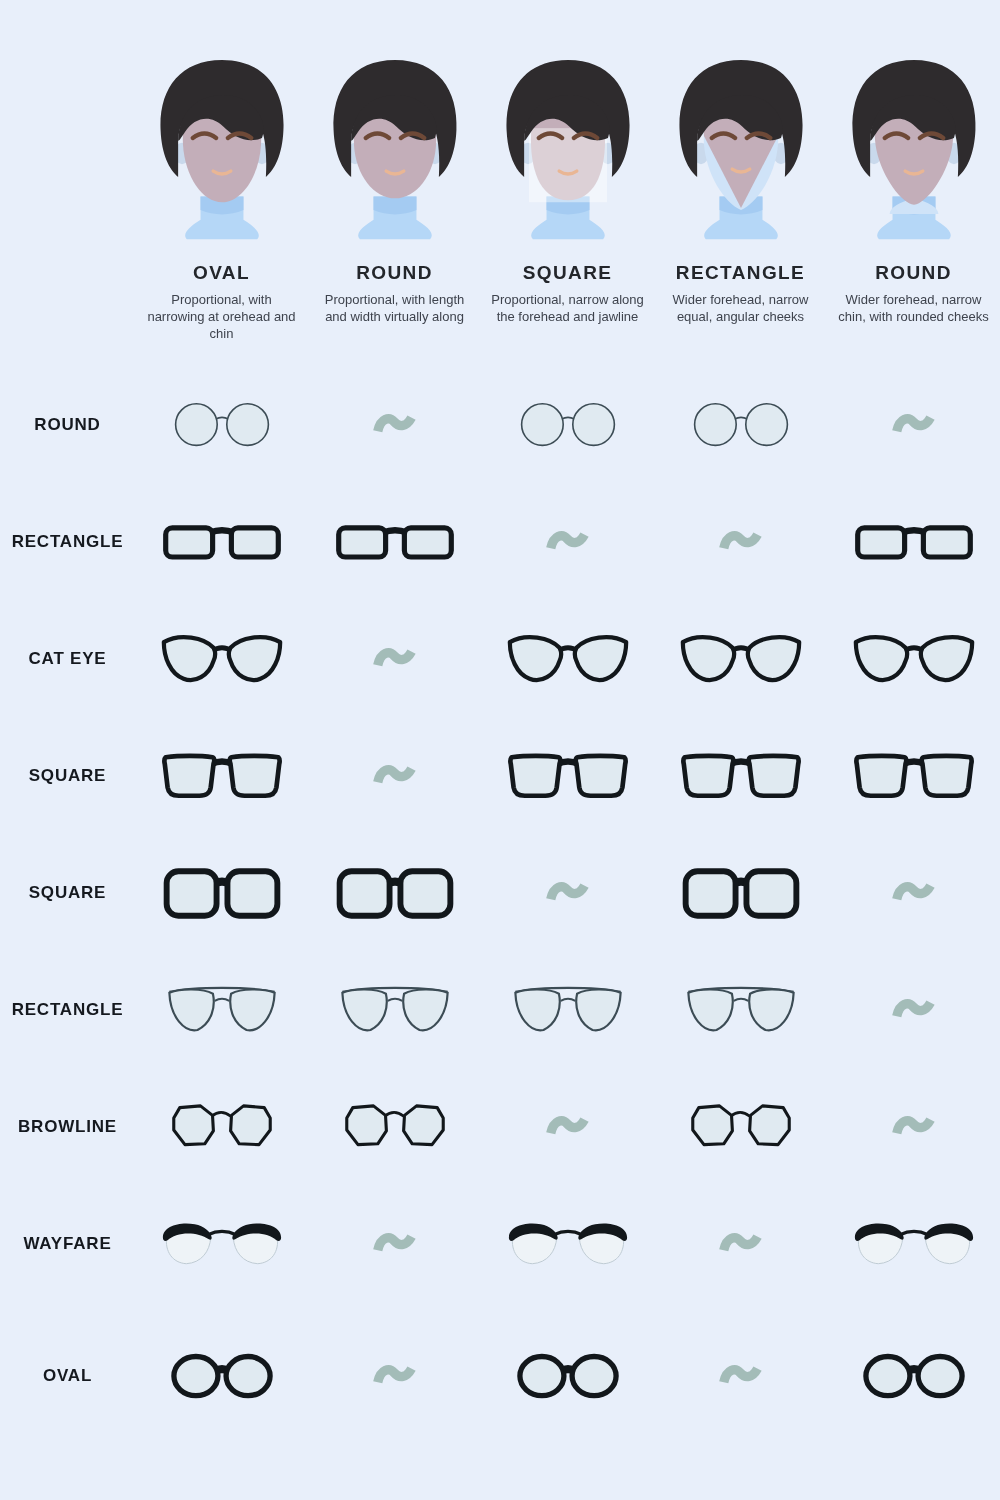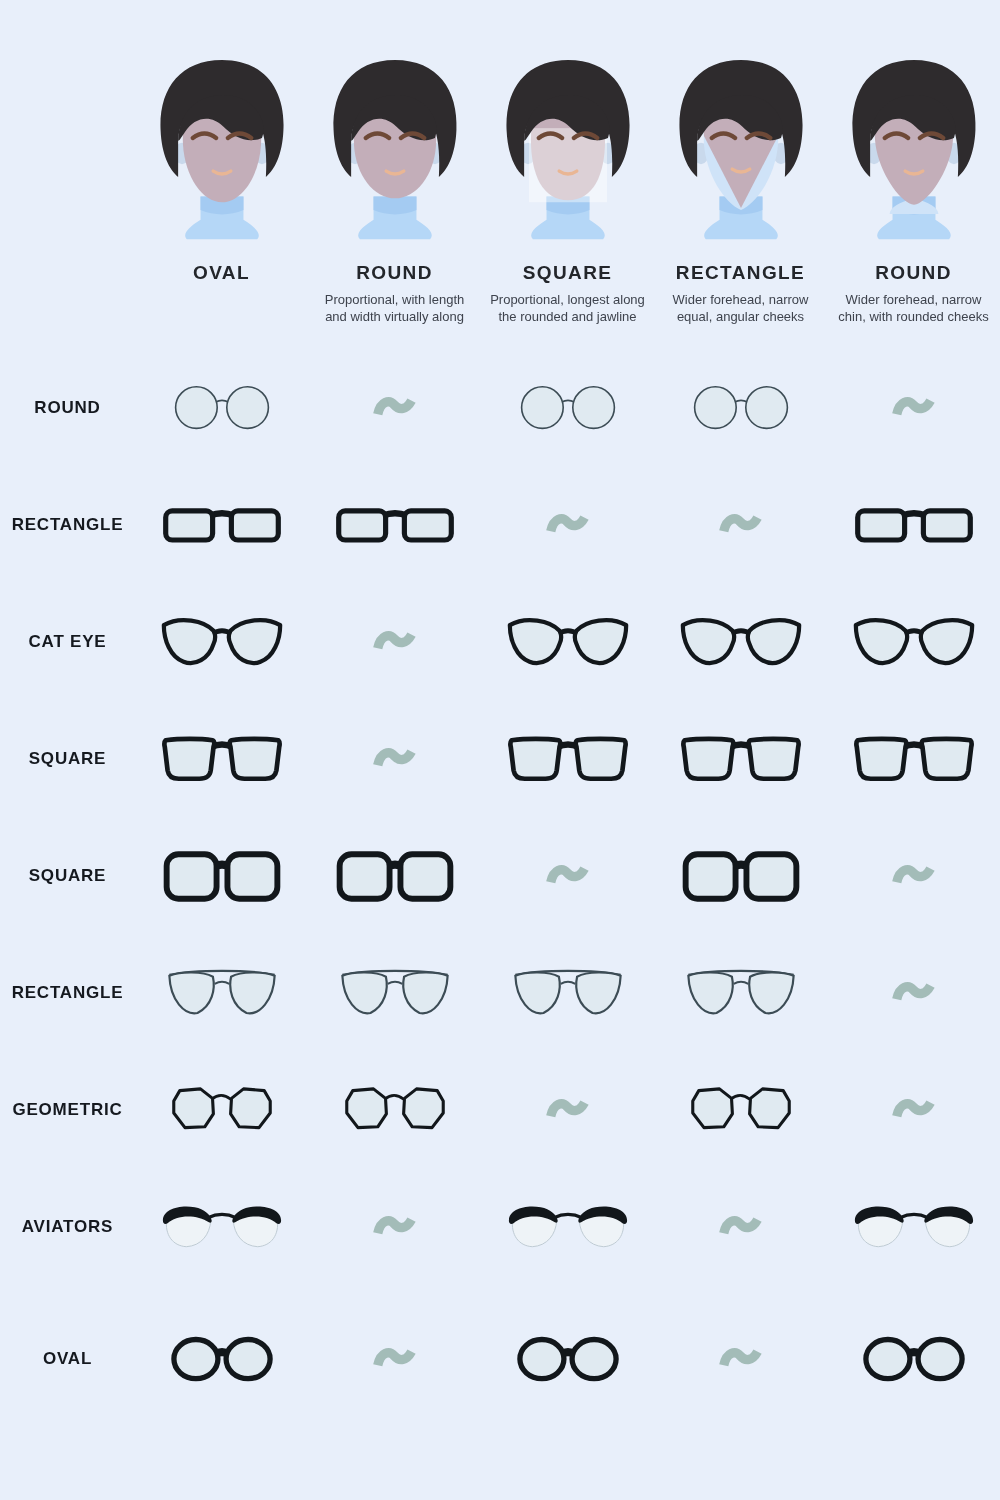--- a/index.html
+++ b/index.html
@@ -53,20 +53,21 @@
             <ellipse cx="126" cy="100" rx="8" ry="11" fill="#c9d9ec"></ellipse>
   <path d="M85,32 C113,32 127,57 125,91 C123,124 105,150 85,150 C65,150 47,124 45,91 C43,57 57,32 85,32 Z" fill="#c3aeb9"></path>
   <path d="M85,4 C129,4 150,35 148,76 C147,101 139,117 130,124 C131,104 130,88 126,76 C123,60 112,48 97,44 L62,50 C48,57 41,70 40,86 L40,124 C31,117 23,101 22,76 C20,35 41,4 85,4 Z" fill="#2e2b2d"></path>
   <path d="M40,86 C41,62 54,45 76,41 C100,37 119,47 126,66 C128,72 128,79 126,84 C112,90 98,84 86,72 C74,60 57,62 47,78 C43,84 40,89 40,86 Z" fill="#2e2b2d"></path>
   <path d="M55,84 Q67,75 79,84" stroke="#6e4937" stroke-width="4.5" fill="none" stroke-linecap="round"></path>
   <path d="M91,84 Q103,75 115,84" stroke="#6e4937" stroke-width="4.5" fill="none" stroke-linecap="round"></path>
   <path d="M76,118 Q85,124 94,118" stroke="#e9b694" stroke-width="3.5" fill="none" stroke-linecap="round"></path>
 </svg>
         </div>
   <div class="face-name">OVAL</div>
+  <div class="face-desc">Proportional, with narrowing at orehead and chin</div>
 </div>
       <div class="face-col">
   <div class="face-art">
           <svg viewBox="0 0 170 200" width="166" height="195">
   <path d="M63,144 L107,144 L107,168 C120,176 126,183 121,188 L49,188 C44,183 50,176 63,168 Z" fill="#b5d7f7"></path>
   <path d="M63,144 L107,144 L107,158 C93,164 77,164 63,158 Z" fill="#a4cbf2"></path>
   <ellipse cx="44" cy="100" rx="8" ry="11" fill="#c9d9ec"></ellipse>
             <ellipse cx="126" cy="100" rx="8" ry="11" fill="#c9d9ec"></ellipse>
   <path d="M85,36 C115,36 129,61 127,92 C125,122 107,146 85,146 C63,146 45,122 43,92 C41,61 55,36 85,36 Z" fill="#c3aeb9"></path>
   <path d="M85,4 C129,4 150,35 148,76 C147,101 139,117 130,124 C131,104 130,88 126,76 C123,60 112,48 97,44 L62,50 C48,57 41,70 40,86 L40,124 C31,117 23,101 22,76 C20,35 41,4 85,4 Z" fill="#2e2b2d"></path>
@@ -89,21 +90,21 @@
   <path d="M85,34 C111,34 123,52 123,86 C123,122 111,148 85,148 C59,148 47,122 47,86 C47,52 59,34 85,34 Z" fill="#c3aeb9"></path>
   <rect x="45" y="74" width="80" height="76" fill="#ffffff" opacity="0.42"></rect>
   <path d="M85,4 C129,4 150,35 148,76 C147,101 139,117 130,124 C131,104 130,88 126,76 C123,60 112,48 97,44 L62,50 C48,57 41,70 40,86 L40,124 C31,117 23,101 22,76 C20,35 41,4 85,4 Z" fill="#2e2b2d"></path>
   <path d="M40,86 C41,62 54,45 76,41 C100,37 119,47 126,66 C128,72 128,79 126,84 C112,90 98,84 86,72 C74,60 57,62 47,78 C43,84 40,89 40,86 Z" fill="#2e2b2d"></path>
   <path d="M55,84 Q67,75 79,84" stroke="#6e4937" stroke-width="4.5" fill="none" stroke-linecap="round"></path>
   <path d="M91,84 Q103,75 115,84" stroke="#6e4937" stroke-width="4.5" fill="none" stroke-linecap="round"></path>
   <path d="M76,118 Q85,124 94,118" stroke="#e9b694" stroke-width="3.5" fill="none" stroke-linecap="round"></path>
 </svg>
         </div>
   <div class="face-name">SQUARE</div>
-  <div class="face-desc">Proportional, longest along the rounded and jawline</div>
+  <div class="face-desc">Proportional, narrow along the forehead and jawline</div>
 </div>
       <div class="face-col">
   <div class="face-art">
           <svg viewBox="0 0 170 200" width="166" height="195">
   <path d="M63,144 L107,144 L107,168 C120,176 126,183 121,188 L49,188 C44,183 50,176 63,168 Z" fill="#b5d7f7"></path>
   <path d="M63,144 L107,144 L107,158 C93,164 77,164 63,158 Z" fill="#a4cbf2"></path>
   <ellipse cx="44" cy="100" rx="8" ry="11" fill="#c9d9ec"></ellipse>
             <ellipse cx="126" cy="100" rx="8" ry="11" fill="#c9d9ec"></ellipse>
   <path d="M85,38 C112,38 125,60 123,90 C121,120 103,150 85,158 C67,150 49,120 47,90 C45,60 58,38 85,38 Z" fill="#cfe3f8"></path>
   <path d="M85,32 C112,32 125,54 123,82 L85,156 L47,82 C45,54 58,32 85,32 Z" fill="#c3aeb9"></path>
@@ -346,21 +347,21 @@
   <path d="M123,13 C110,8 86,8 75,14 C72,28 76,46 92,54 C106,57 122,40 123,13 Z" fill="#e0eaf1" stroke="#3c4c55" stroke-width="2.4"></path>
 </svg>
         </div>
         <div class="cell">
           <svg viewBox="0 0 64 44" width="46">
   <path d="M8,31 C12,13 24,10 31,18 C38,26 48,25 55,12" fill="none" stroke="#a3bcb8" stroke-width="13"></path>
 </svg>
         </div>
       </div>
       <div class="style-row">
-  <div class="row-label">GEOMETRIC</div>
+  <div class="row-label">BROWLINE</div>
 <div class="cell">
           <svg viewBox="0 0 130 64" width="112">
   <path d="M53,20 Q64,11 75,20" fill="none" stroke="#12171b" stroke-width="3"></path>
   <path d="M16,10 L40,8 L54,19 L55,37 L45,52 L22,53 L9,36 L9,22 Z" fill="#e0eaf1" stroke="#12171b" stroke-width="3.6" stroke-linejoin="round"></path>
   <path d="M114,10 L90,8 L76,19 L75,37 L85,52 L108,53 L121,36 L121,22 Z" fill="#e0eaf1" stroke="#12171b" stroke-width="3.6" stroke-linejoin="round"></path>
 </svg>
         </div>
         <div class="cell">
           <svg viewBox="0 0 130 64" width="112">
   <path d="M53,20 Q64,11 75,20" fill="none" stroke="#12171b" stroke-width="3"></path>
@@ -380,21 +381,21 @@
   <path d="M114,10 L90,8 L76,19 L75,37 L85,52 L108,53 L121,36 L121,22 Z" fill="#e0eaf1" stroke="#12171b" stroke-width="3.6" stroke-linejoin="round"></path>
 </svg>
         </div>
         <div class="cell">
           <svg viewBox="0 0 64 44" width="46">
   <path d="M8,31 C12,13 24,10 31,18 C38,26 48,25 55,12" fill="none" stroke="#a3bcb8" stroke-width="13"></path>
 </svg>
         </div>
       </div>
       <div class="style-row">
-  <div class="row-label">AVIATORS</div>
+  <div class="row-label">WAYFARE</div>
 <div class="cell">
           <svg viewBox="0 0 130 64" width="122">
   <path d="M50,22 Q65,15 80,22" fill="none" stroke="#12171b" stroke-width="3.5"></path>
   <path d="M6,24 C4,40 12,52 27,53 C43,52 52,40 53,25 C37,17 16,18 6,24 Z" fill="#eef3f7" stroke="#bcc9d1" stroke-width="1"></path>
   <path d="M124,24 C126,40 118,52 103,53 C87,52 78,40 77,25 C93,17 114,18 124,24 Z" fill="#eef3f7" stroke="#bcc9d1" stroke-width="1"></path>
   <path d="M2,25 C2,13 20,8 36,11 C46,13 53,19 54,25 C54,27 53,28 51,27 C38,18 16,19 7,28 C4,30 2,28 2,25 Z" fill="#12171b"></path>
   <path d="M128,25 C128,13 110,8 94,11 C84,13 77,19 76,25 C76,27 77,28 79,27 C92,18 114,19 123,28 C126,30 128,28 128,25 Z" fill="#12171b"></path>
 </svg>
         </div>
         <div class="cell">

